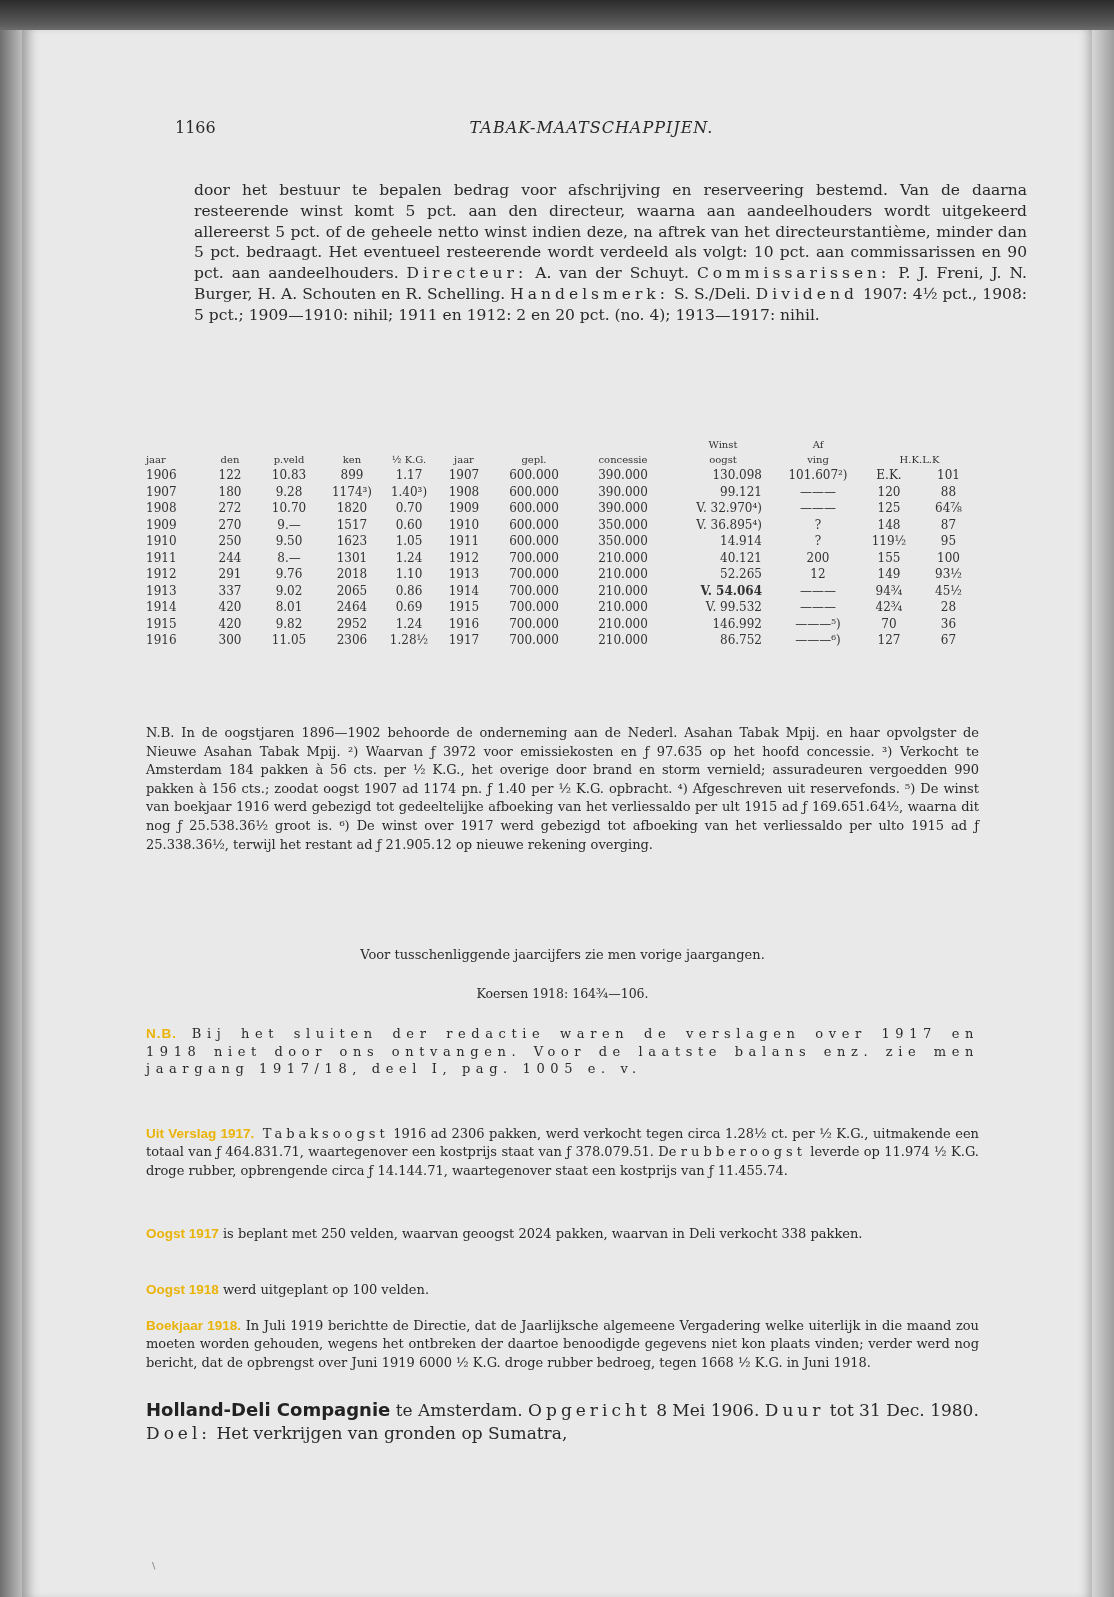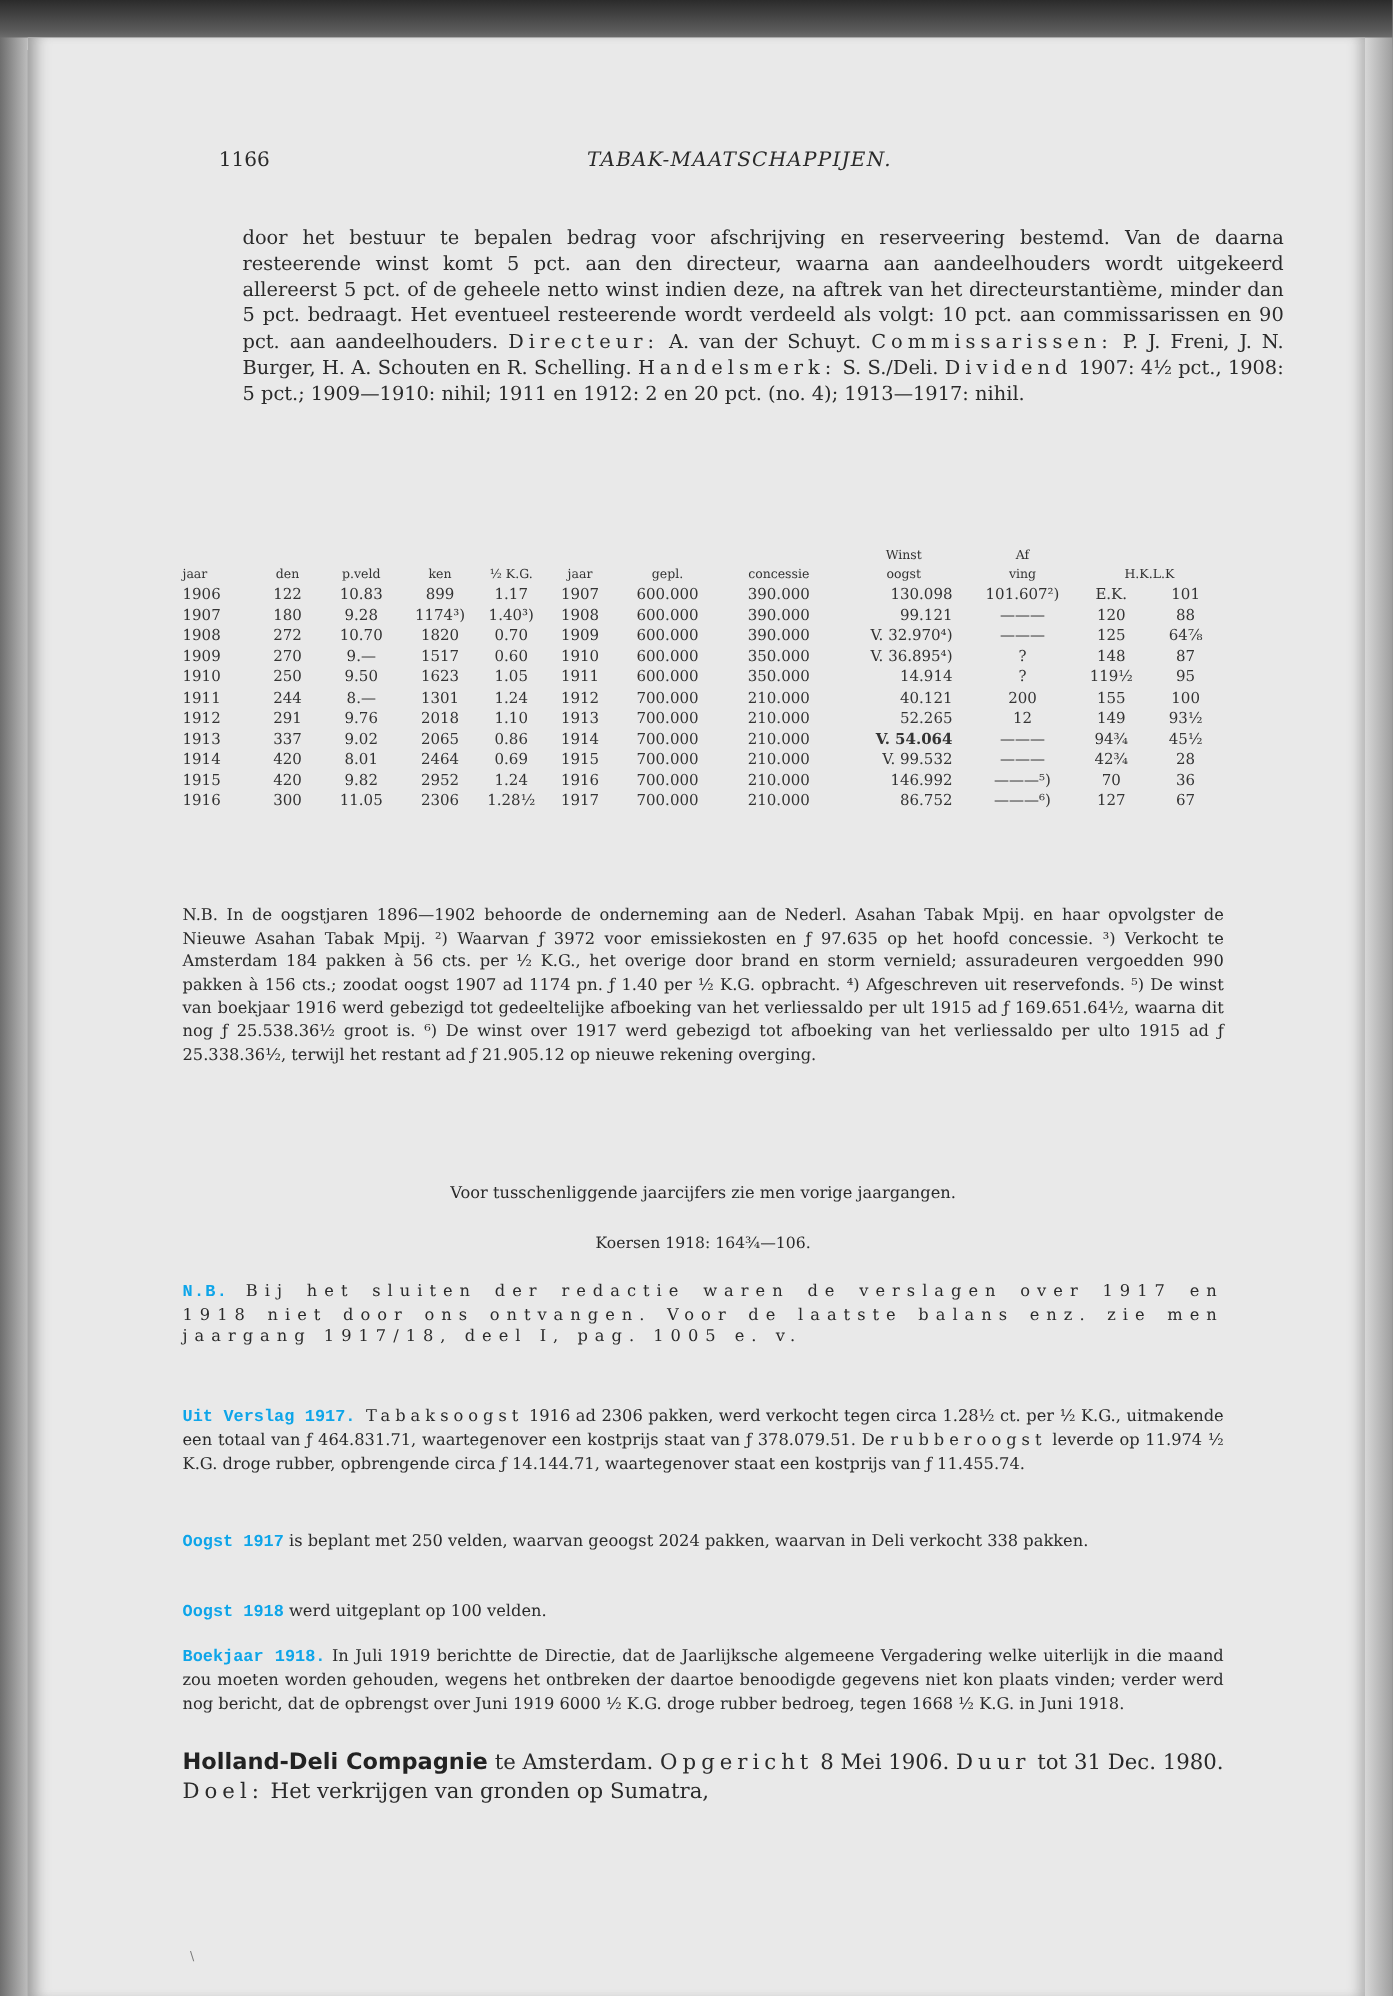--- a/index.html
+++ b/index.html
@@ -26,21 +26,21 @@
   .rightedge {
     position:absolute; left:1092px; top:30px; width:22px; height:1567px;
     background:linear-gradient(90deg,#d7d7d7,#9e9e9e);
   }
   .header { position:absolute; top:118px; left:146px; width:833px; height:24px; font-size:16px;margin-left:29px; }
   .pagenum { position:absolute; left:0; top:0; }
   .runtitle { position:absolute; left:0; right:0; text-align:center; font-style:italic; letter-spacing:1px; }
   p { margin:0; }
   .body-text { font-size:15.5px; line-height:20.8px; text-align:justify; text-align-last:left; }
   .spaced { letter-spacing:4px; }
-  .sans-bold { font-family:Liberation Mono, monospace; font-weight:bold; font-size:13.5px; color:#0ea5e9;margin-top:47px; }
+  .sans-bold { font-family:Liberation Sans, sans-serif; font-weight:bold; font-size:13.5px; color:#eab308;margin-top:47px; }
   .sans-bold-lg { font-family:"DejaVu Sans", sans-serif; font-weight:bold; font-size:18px; color:#222; }
   .p1 { position:absolute; top:180px; left:146px; width:833px;margin-left:48px; }
   table.data {
     position:absolute; top:437px; left:146px; width:833px;
     border-collapse:collapse; font-size:12px; line-height:16.5px; color:#333;
   }
   table.data th { font-weight:normal; font-size:10px; line-height:15px; padding:0; vertical-align:bottom; }
   table.data td { padding:0; white-space:nowrap; }
   .l { text-align:left; } .c { text-align:center; } .r { text-align:right; }
   .notes { position:absolute; top:724px; left:146px; width:833px; font-size:13px; line-height:18.6px; text-align:justify; }

